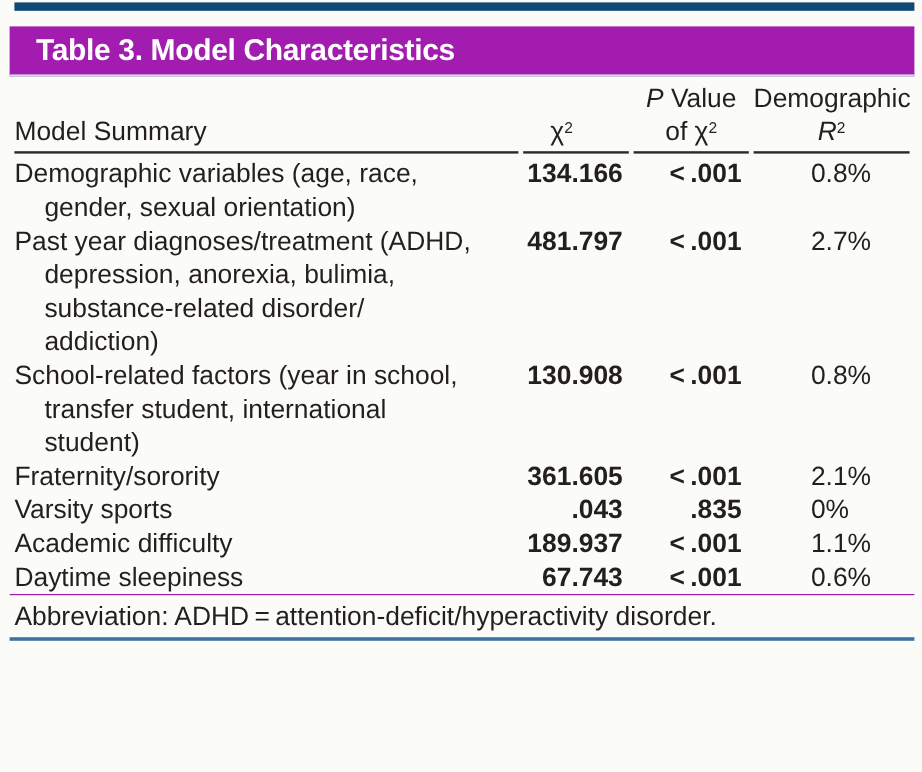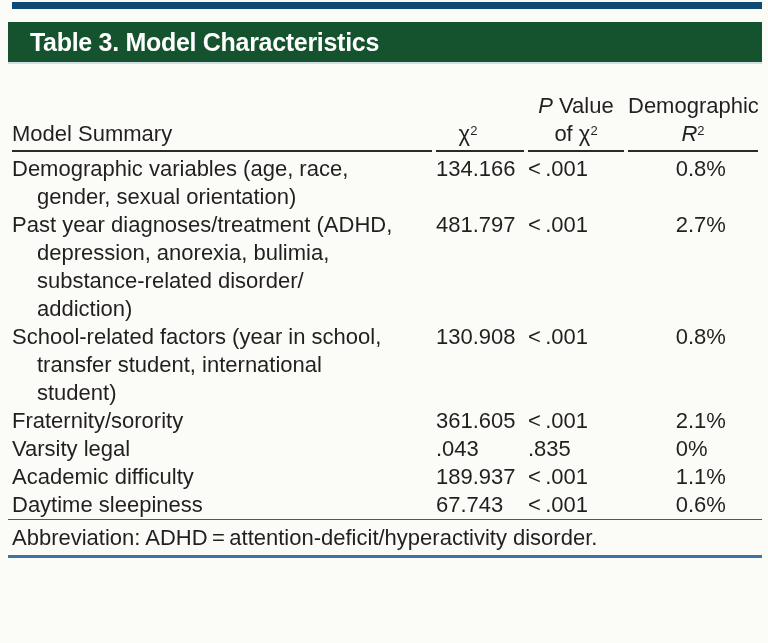--- a/index.html
+++ b/index.html
@@ -14,21 +14,21 @@
 
   .top-rule {
     margin: 2px 6px 0 12px;
     height: 7px;
     background: #0e4a73;
   }
 
   .title-bar {
     margin: 13px 6px 0 8px;
     height: 42px;
-    background: #14532d;
+    background: #a21caf;
     border-bottom: 2px solid #d3dde5;
     display: flex; align-items: center;
     padding-left: 22px;
     box-sizing: border-box;
   }
   .title-bar span {
     color: #ffffff;
     font-size: 25px;
     font-weight: bold;
     letter-spacing: -0.3px;
@@ -45,30 +45,30 @@
   }
   col.c1 { width: 420px; }
   col.c2 { width: 88px; }
   col.c3 { width: 96px; }
   col.c4 { width: 130px; }
 
   th {
     font-weight: normal;
     vertical-align: bottom;
     border-bottom: 2px solid #2a2a2a;
-    padding: 28px 0 2px 0;
+    padding: 4px 0 2px 0;
   }
   th.c1 { text-align: left; margin-top: 24px; }
   th.c2 { padding-right: 24px; }
   th.c3 { text-align: center; }
   th.c4 { text-align: center; }
 
   td { vertical-align: top; padding: 0; }
   tbody tr:first-child td { padding-top: 3px; }
-  td.num { text-align: left; }
+  td.num { text-align: right; font-weight: bold; }
   td.c2 { padding-right: 5px; }
   td.c3 { padding-right: 6px; }
 
   .hang {
     padding-left: 25px;
     text-indent: -25px;
     white-space: pre-line;
   }
 
   td.c4 .int { display: inline-block; width: 60px; text-align: right; }
@@ -167,21 +167,21 @@
     <td class="c1">
       <div class="hang">Fraternity/sorority</div>
     </td>
     <td class="c2 num">361.605</td>
     <td class="c3 num">&lt; .001</td>
     <td class="c4"><span class="int">2</span><span class="frac">.1%</span></td>
   </tr>
 
   <tr>
     <td class="c1">
-      <div class="hang">Varsity legal</div>
+      <div class="hang">Varsity sports</div>
     </td>
     <td class="c2 num">.043</td>
     <td class="c3 num">.835</td>
     <td class="c4"><span class="int">0</span><span class="frac">%</span></td>
   </tr>
 
   <tr>
     <td class="c1">
       <div class="hang">Academic difficulty</div>
     </td>

